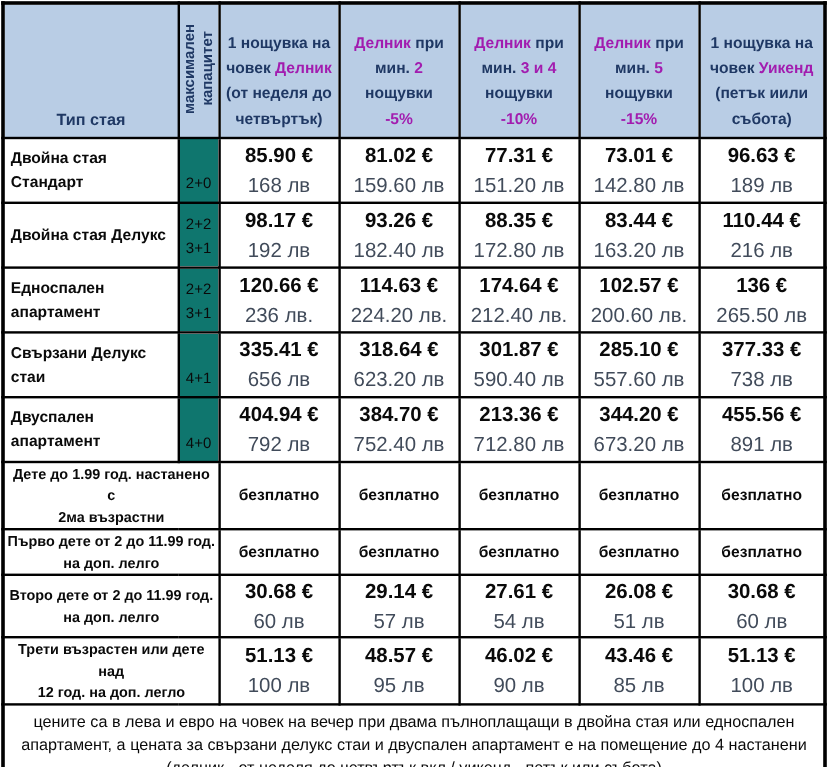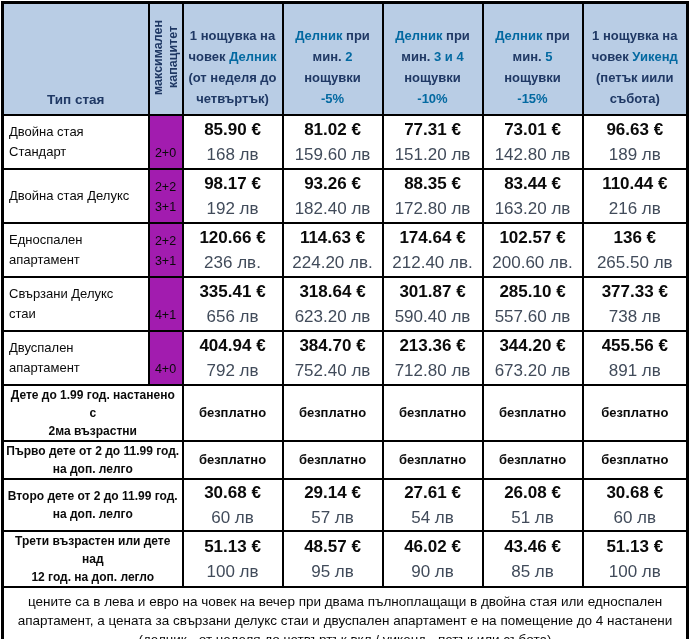--- a/index.html
+++ b/index.html
@@ -8,42 +8,42 @@
     border-collapse:collapse; table-layout:fixed;
     width:685px; margin:1px 0 0 1px;
     border:3px solid #000;
   }
   td, th { border:2px solid #000; overflow:hidden; padding:0; }
 
   
   tr.hrow { height:112px; }
   th { background:#b9cde5; color:#1f3864; font-weight:bold; vertical-align:bottom; padding-bottom:5px; }
   .hl { font-size:13px; line-height:21px; text-align:center; white-space:nowrap; }
-  .red { color:#0369a1; }
+  .red { color:#a21caf; }
   .room-type-label { font-size:13.5px; text-align:center; padding-bottom:2px; }
   .vert {
     writing-mode:vertical-rl; transform:rotate(180deg);
     white-space:pre-line; height:104px; margin:0 auto;
     font-size:12.5px; line-height:15px; font-weight:bold;
   }
 
   
   tr.room { height:54px; }
   tr.x1 { height:50px; } tr.x2 { height:37px; } tr.x3 { height:49px; } tr.x4 { height:48px; }
   tr.foot { height:55px; }
 
   .rlabel {
-    font-weight:normal; font-size:13px; color:#0a0a0a;
+    font-weight:bold; font-size:13px; color:#0a0a0a;
     text-align:left; vertical-align:middle; padding-left:5px;
     white-space:pre-line; line-height:20px; background:#fff;
   }
   .cap {
     font-size:12.5px; color:#0a0a0a; text-align:center;
     vertical-align:bottom; padding-bottom:5px;
-    white-space:pre-line; line-height:20px; background:#a21caf;
+    white-space:pre-line; line-height:20px; background:#0f766e;
   }
   .price { text-align:center; vertical-align:middle; background:#fff; }
   .eur { font-weight:bold; font-size:17px; color:#0a0a0a; line-height:25px; }
   .lv  { font-size:17px; color:#414b5a; line-height:25px; }
   .lv:empty { display:none; }
   tr.free-row .eur { font-size:13px; }
 
   .xlabel {
     font-weight:bold; font-size:12px; color:#0a0a0a;
     text-align:center; vertical-align:middle;

